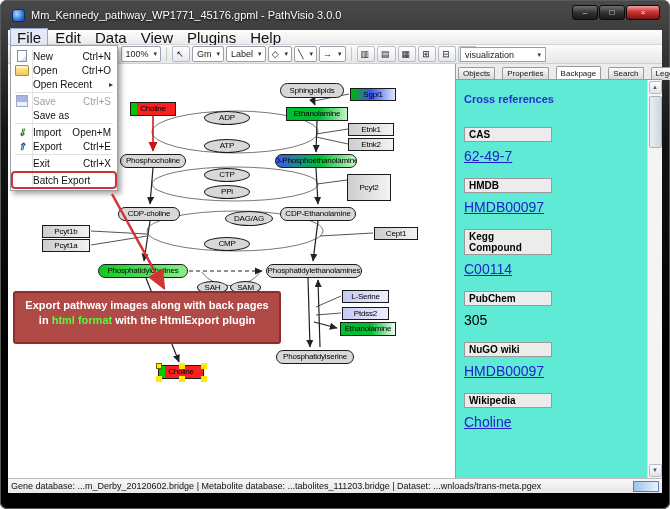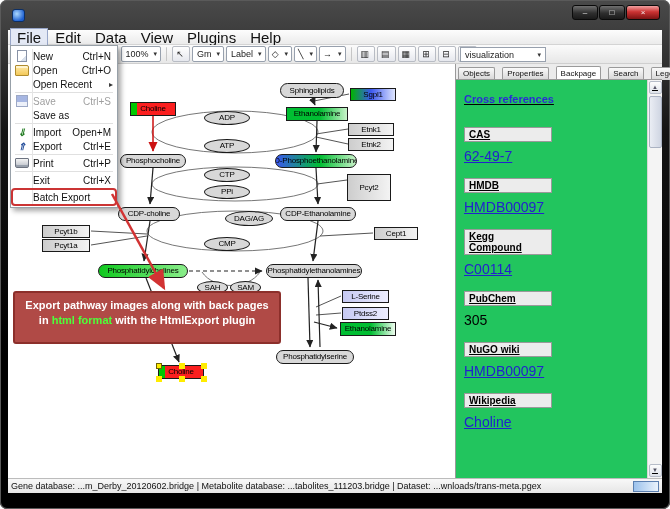--- a/index.html
+++ b/index.html
@@ -49,21 +49,21 @@
   .node.selected::after{content:"";position:absolute;left:-3px;top:-3px;width:4px;height:4px;background:#ffec00;border:1px solid #6f6200;box-shadow:23px 0 0 #ffec00,45px 0 0 #ffec00,0 13px 0 #ffec00,23px 13px 0 #ffec00,45px 13px 0 #ffec00;}
 
   .annotation{position:absolute;left:5px;top:227px;width:268px;height:53px;background:#b04a46;border:2px solid #8c2f2b;border-radius:3px;color:#fff;font-weight:bold;font-size:11px;text-align:center;padding:5px 8px;z-index:5;line-height:1.35;}
   .annotation .hl{color:#4dff3a;}
 
   
   .sidebar{flex:1;display:flex;flex-direction:column;background:#ececec;min-width:0;}
   .tabs{display:flex;gap:7px;padding:2px 0 0 2px;height:15px;}
   .tab{font-size:8px;line-height:10px;padding:1px 4px 0;border:1px solid #9a9a9a;border-bottom:none;border-radius:2px 2px 0 0;background:linear-gradient(#fafafa,#d6d6d6);position:relative;top:1px;color:#111;}
   .tab.active{background:#fff;z-index:2;top:0;padding-top:2px;}
-  .panel{flex:1;background:#22c55e;border-top:1px solid #9a9a9a;display:flex;position:relative;min-height:0;text-decoration:underline;}
+  .panel{flex:1;background:#5eead4;border-top:1px solid #9a9a9a;display:flex;position:relative;min-height:0;}
   .panel-inner{flex:1;padding:9px 4px 4px 8px;overflow:hidden;}
   .crossref-heading{color:#2b2bd6;font-weight:bold;font-size:11px;margin:4px 0 22px;}
   .ref-block{margin-bottom:13px;}
   .ref-name{width:88px;background:#ececec;border:1px solid #9a9a9a;font-weight:bold;font-size:10px;padding:1px 4px;margin-bottom:5px;color:#000;}
   .ref-value{color:#2222cc;text-decoration:underline;font-size:14px;cursor:pointer;display:inline-block;}
   .ref-block.plain .ref-value{color:#000;text-decoration:none;cursor:default;}
   .scrollbar{width:15px;background:#f4f4f4;border-left:1px solid #d8d8d8;display:flex;flex-direction:column;align-items:center;justify-content:space-between;padding:1px 0;position:relative;}
   .scroll-btn{width:13px;height:13px;background:linear-gradient(#fdfdfd,#dfe3ea);border:1px solid #b6bcc8;border-radius:2px;font-size:6px;line-height:11px;text-align:center;color:#556;}
   .scroll-thumb{position:absolute;top:16px;left:1px;width:13px;height:52px;background:linear-gradient(90deg,#eaedf4,#cfd5e2);border:1px solid #aab2c2;border-radius:2px;}
 
@@ -96,20 +96,21 @@
 
   svg.arrow-overlay{position:absolute;inset:0;pointer-events:none;z-index:60;}
 </style>
 </head>
 <body>
 
 <div class="window">
 
   <div class="titlebar">
     <span class="app-icon"></span>
+    <span class="window-title">Mm_Kennedy_pathway_WP1771_45176.gpml - PathVisio 3.0.0</span>
     <span class="win-controls">
       <span class="win-btn">–</span>
       <span class="win-btn">□</span>
       <span class="win-btn close">×</span>
     </span>
   </div>
 
   <div class="content">
 
     <div class="menubar">
@@ -566,28 +567,20 @@
 
       <div class="mi-wrap sep-after">
         <div class="mi">
           <i class="mi-icon icon-export"></i>
           <span class="mi-label">Export</span>
           <span class="mi-short">Ctrl+E</span>
         </div>
         <div class="mi-sep"></div>
       </div>
 
-      <div class="mi-wrap sep-after">
-        <div class="mi">
-          <i class="mi-icon icon-print"></i>
-          <span class="mi-label">Print</span>
-          <span class="mi-short">Ctrl+P</span>
-        </div>
-        <div class="mi-sep"></div>
-      </div>
 
       <div class="mi-wrap sep-after">
         <div class="mi">
           <i class="mi-icon"></i>
           <span class="mi-label">Exit</span>
           <span class="mi-short">Ctrl+X</span>
         </div>
         <div class="mi-sep"></div>
       </div>
 

